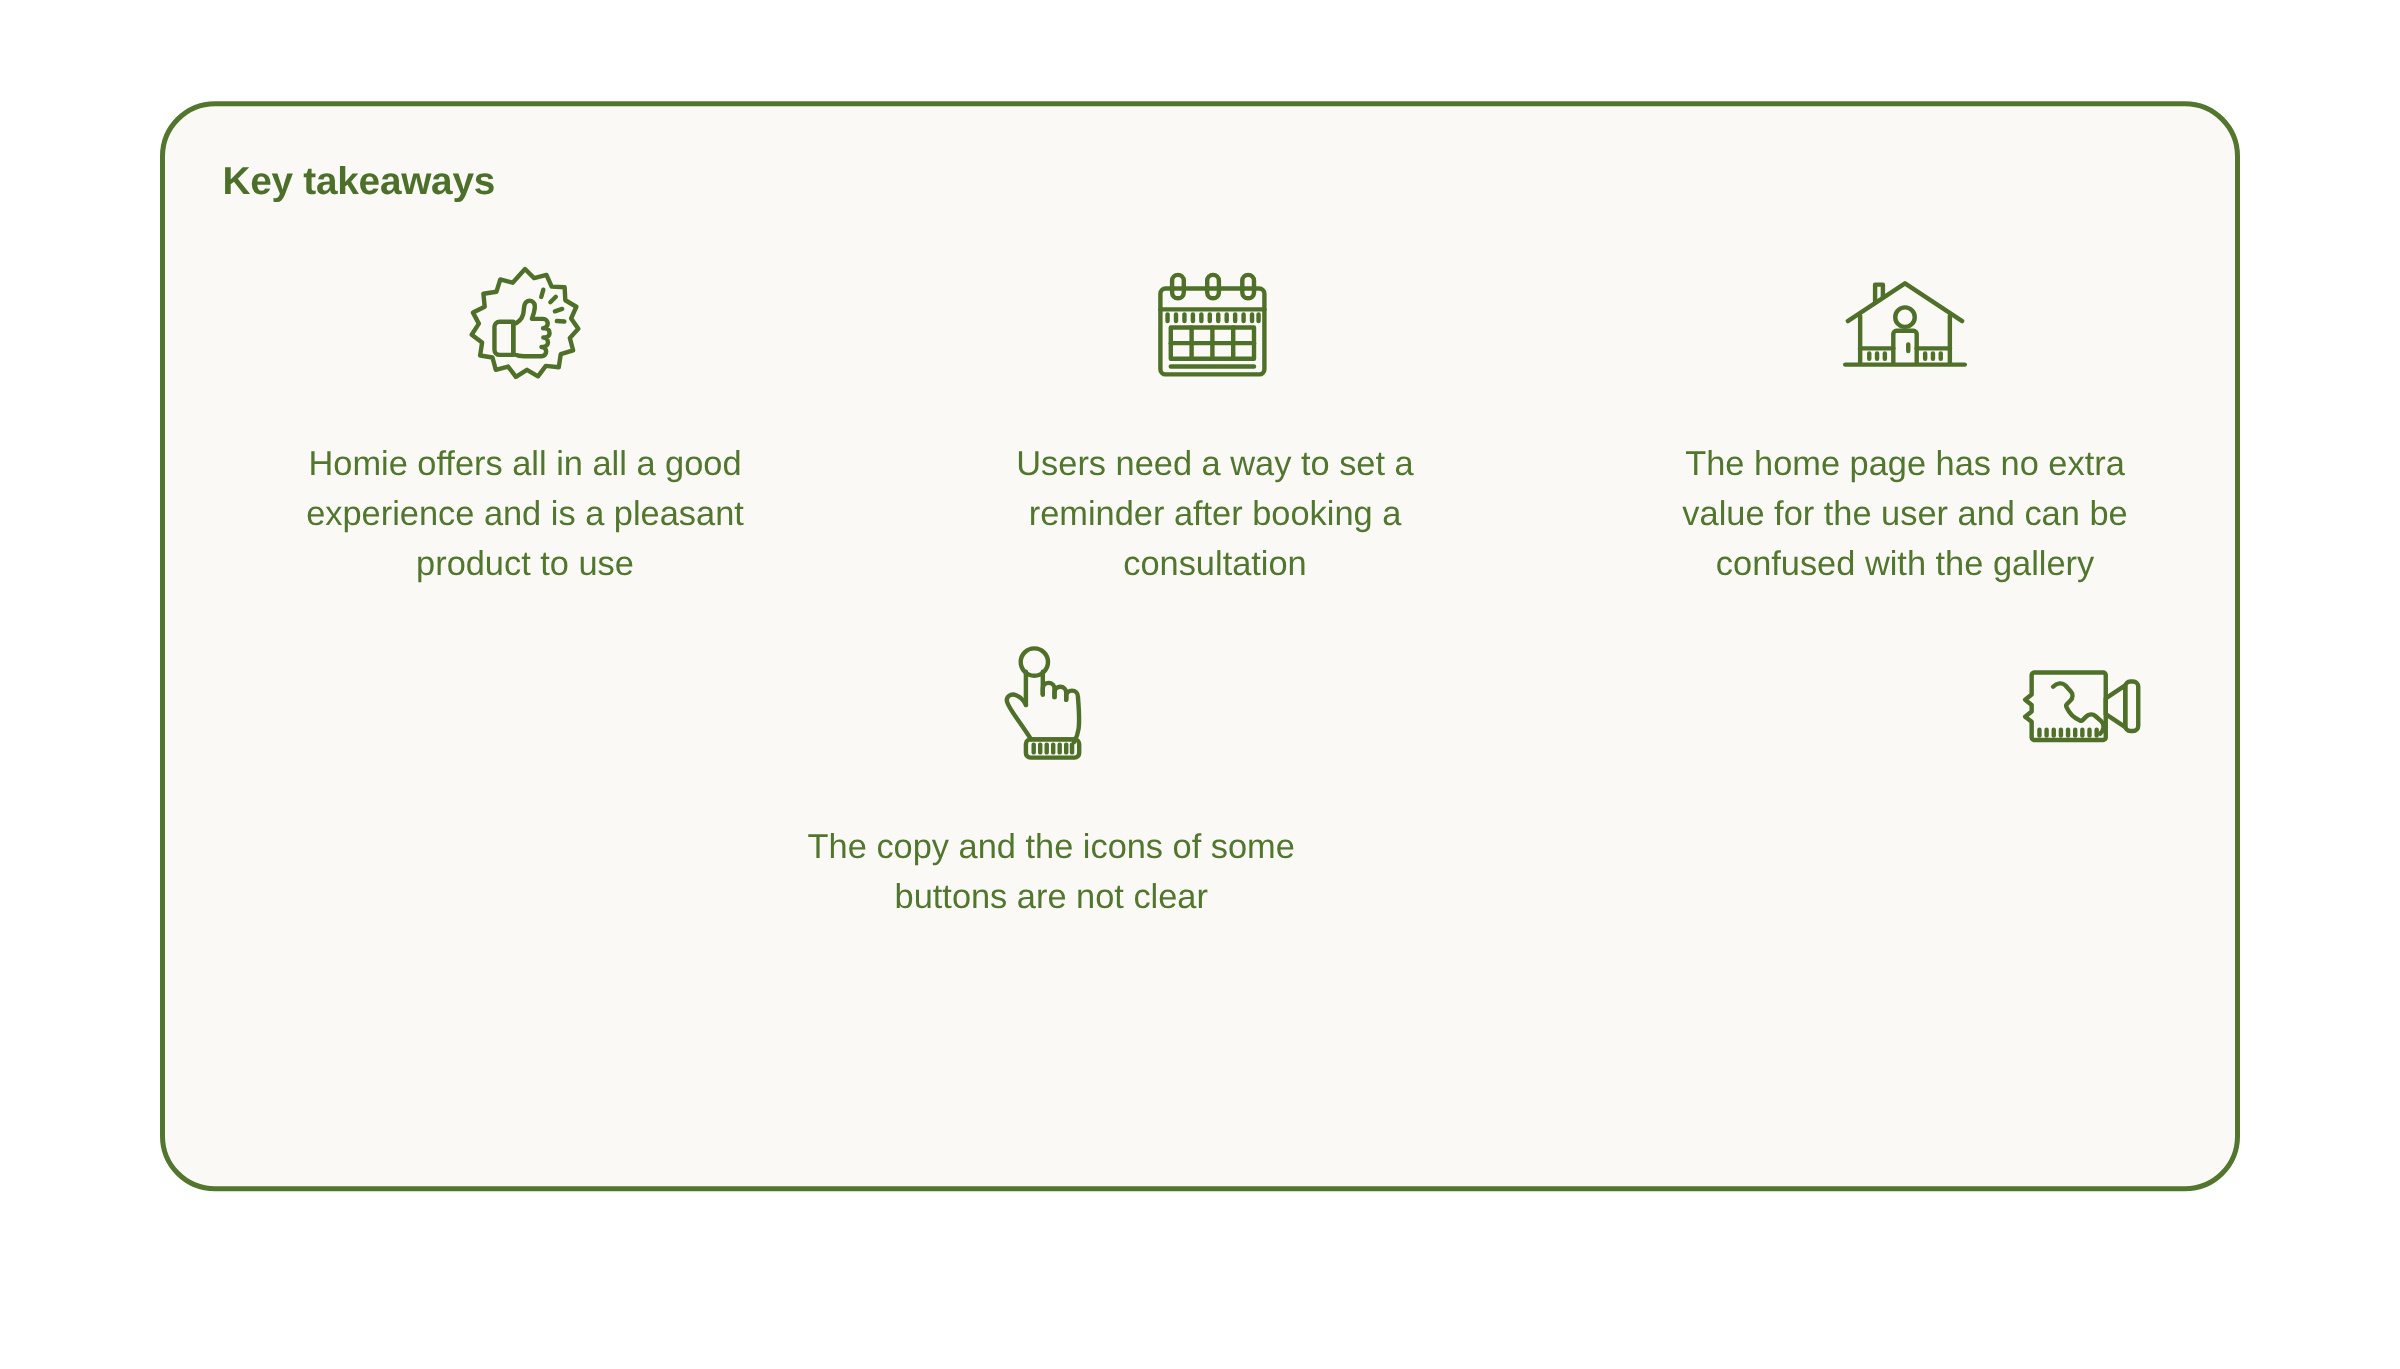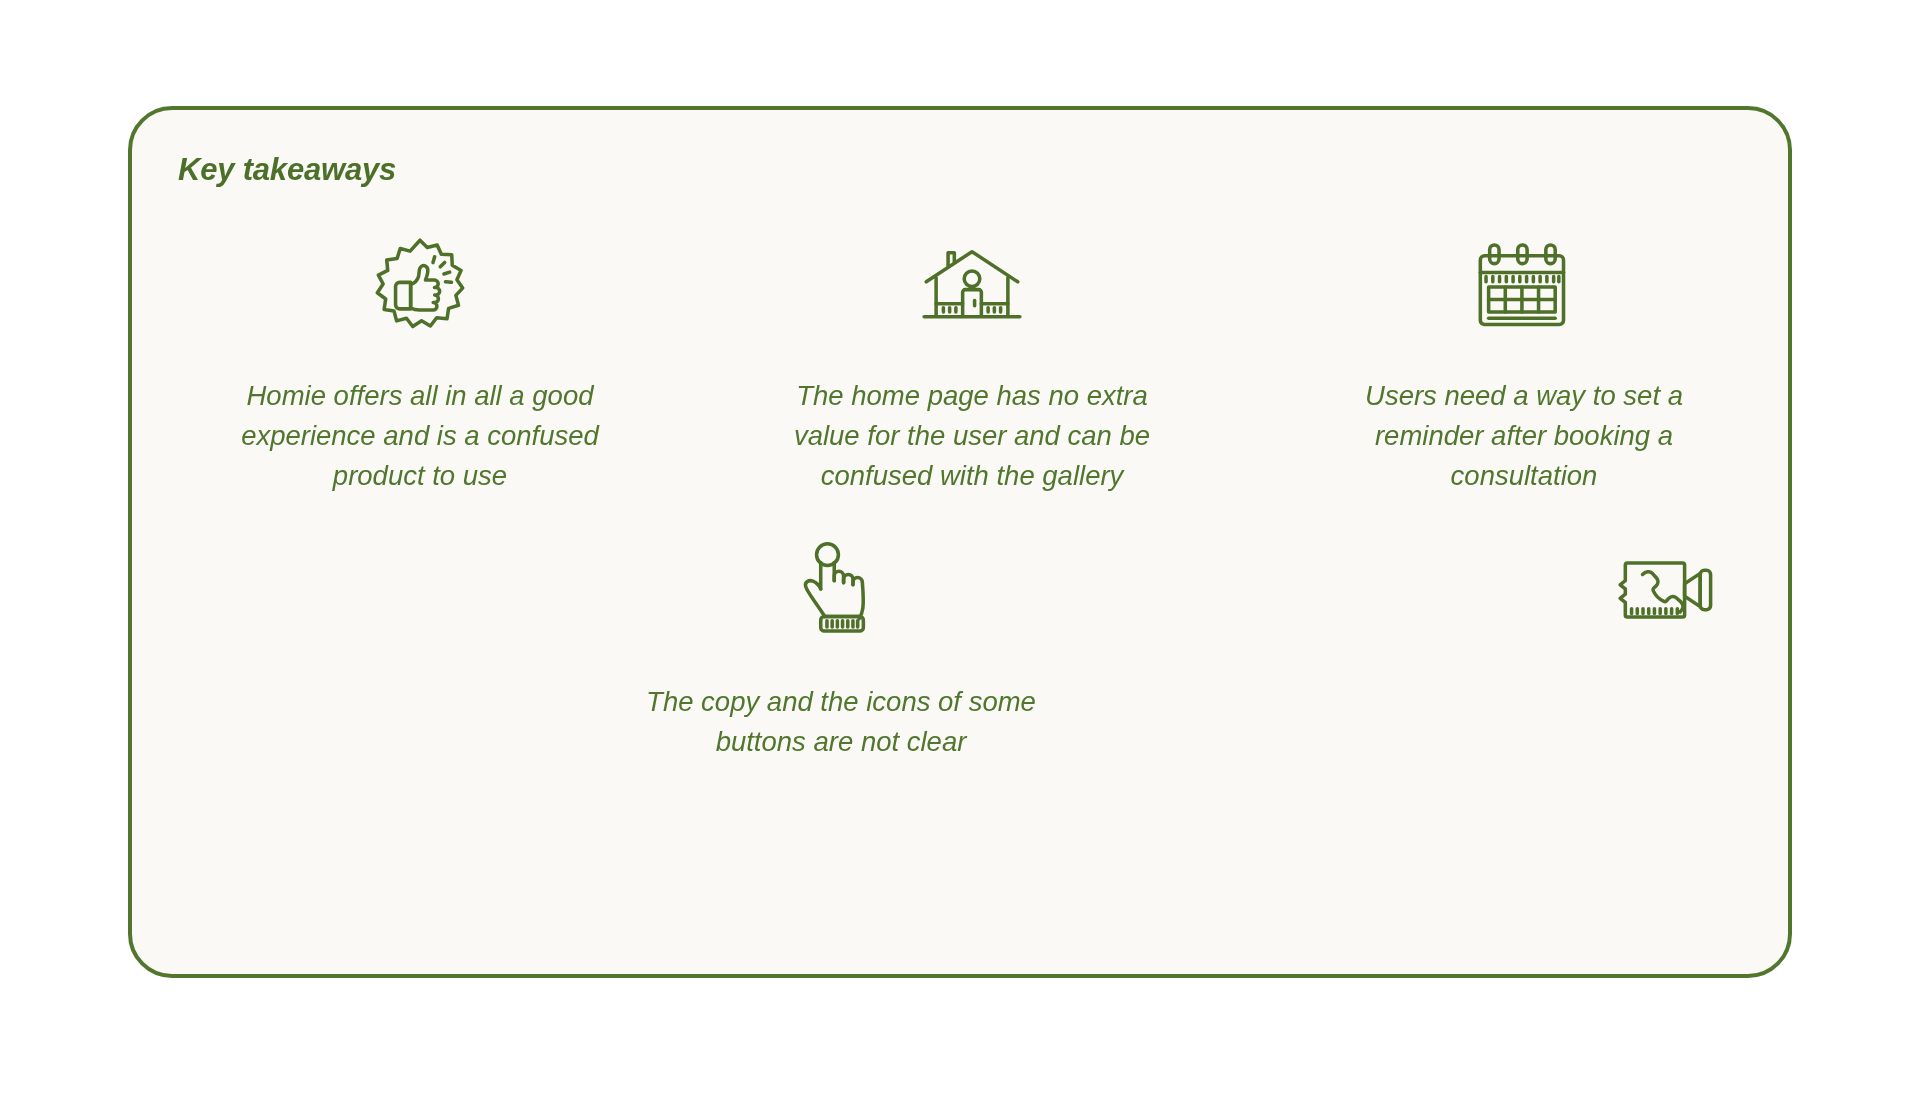--- a/index.html
+++ b/index.html
@@ -17,28 +17,27 @@
   .stage {
     position: relative;
     width: 1920px;
     height: 1095px;
     background: #ffffff;
   }
 
   .card {
     position: absolute;
     left: 128px;
-    top: 106px;
+    top: 81px;
     width: 1664px;
     height: 872px;
     box-sizing: border-box;
     background: #faf9f6;
     border: 4px solid #52762e;
     border-radius: 44px;
-    font-style: italic;
   }
 
   .card-title {
     position: absolute;
     left: 46px;
     top: 42px;
     font-size: 31px;
     font-weight: bold;
     color: #4c7029;
     letter-spacing: -0.2px;
@@ -134,45 +133,21 @@
                        c0.9 -2.4 3.2 -3.6 5.2 -2.8 c2 0.8 2.9 3 2.6 5.6
                        c-0.3 3 -1.4 5.8 -2.2 8.1 h8.6 a3.6 3.6 0 0 1 0 7.2
                        h1.4 a3.6 3.6 0 0 1 0 7.2 h-1.2 a3.6 3.6 0 0 1 0 7.2
                        h-1.4 a3.6 3.6 0 0 1 0 7.2 h-13.4 c-3.2 0 -6 -0.7 -8.3 -1.9 z"></path>
               <path d="M62.5 27.5 l1.6 -5.6"></path>
               <path d="M69.5 31.5 l4.2 -4.2"></path>
               <path d="M73 38.5 l5.6 -1.8"></path>
               <path d="M74.5 46 l5.8 0.4"></path>
             </svg>
           </div>
-          <div class="cell-text">Homie offers all in all a good experience and is a confused product to use</div>
-        </div>
-
-        <div class="cell">
-          <div class="icon-wrap">
-            <svg viewBox="0 0 100 100" fill="none" stroke="#4f7029" stroke-width="3.4" stroke-linecap="round" stroke-linejoin="round">
-              <path d="M6 46 L50 17 L94 46"></path>
-              <path d="M27 31.5 V18 h6 v9.5"></path>
-              <circle cx="50" cy="43" r="7.5"></circle>
-              <path d="M15.5 42 V78"></path>
-              <path d="M84.5 42 V78"></path>
-              <path d="M41 78 V56 a2.5 2.5 0 0 1 2.5 -2.5 h13 a2.5 2.5 0 0 1 2.5 2.5 V78"></path>
-              <path d="M52.5 64 v5"></path>
-              <path d="M15.5 67 H41"></path>
-              <path d="M59 67 H84.5"></path>
-              <path d="M4 79.5 H96"></path>
-              <path d="M22.5 71 v4"></path>
-              <path d="M28.5 71 v4"></path>
-              <path d="M34.5 71 v4"></path>
-              <path d="M65.5 71 v4"></path>
-              <path d="M71.5 71 v4"></path>
-              <path d="M77.5 71 v4"></path>
-            </svg>
-          </div>
-          <div class="cell-text w-wide">The home page has no extra value for the user and can be confused with the gallery</div>
+          <div class="cell-text">Homie offers all in all a good experience and is a pleasant product to use</div>
         </div>
 
         <div class="cell">
           <div class="icon-wrap">
             <svg viewBox="0 0 100 100" fill="none" stroke="#4f7029" stroke-width="3.4" stroke-linecap="round" stroke-linejoin="round">
               <rect x="8" y="21" width="80" height="66" rx="4"></rect>
               <path d="M8 37 H88"></path>
               <rect x="17" y="10.5" width="9" height="18" rx="4.5"></rect>
               <rect x="44" y="10.5" width="9" height="18" rx="4.5"></rect>
               <rect x="71" y="10.5" width="9" height="18" rx="4.5"></rect>
@@ -192,20 +167,44 @@
               <path d="M32 51 V75"></path>
               <path d="M48 51 V75"></path>
               <path d="M64 51 V75"></path>
               <path d="M16 63 H80"></path>
               <path d="M16 81 H80"></path>
             </svg>
           </div>
           <div class="cell-text">Users need a way to set a reminder after booking a consultation</div>
         </div>
 
+        <div class="cell">
+          <div class="icon-wrap">
+            <svg viewBox="0 0 100 100" fill="none" stroke="#4f7029" stroke-width="3.4" stroke-linecap="round" stroke-linejoin="round">
+              <path d="M6 46 L50 17 L94 46"></path>
+              <path d="M27 31.5 V18 h6 v9.5"></path>
+              <circle cx="50" cy="43" r="7.5"></circle>
+              <path d="M15.5 42 V78"></path>
+              <path d="M84.5 42 V78"></path>
+              <path d="M41 78 V56 a2.5 2.5 0 0 1 2.5 -2.5 h13 a2.5 2.5 0 0 1 2.5 2.5 V78"></path>
+              <path d="M52.5 64 v5"></path>
+              <path d="M15.5 67 H41"></path>
+              <path d="M59 67 H84.5"></path>
+              <path d="M4 79.5 H96"></path>
+              <path d="M22.5 71 v4"></path>
+              <path d="M28.5 71 v4"></path>
+              <path d="M34.5 71 v4"></path>
+              <path d="M65.5 71 v4"></path>
+              <path d="M71.5 71 v4"></path>
+              <path d="M77.5 71 v4"></path>
+            </svg>
+          </div>
+          <div class="cell-text w-wide">The home page has no extra value for the user and can be confused with the gallery</div>
+        </div>
+
       </div>
 
       <div class="row row-bottom">
 
         <div class="cell">
           <div class="icon-wrap">
             <svg viewBox="0 0 100 100" fill="none" stroke="#4f7029" stroke-width="3.4" stroke-linecap="round" stroke-linejoin="round">
               <circle cx="37" cy="16" r="10.5"></circle>
               <path d="M30.5 23.5 V49"></path>
               <path d="M43.5 23.5 V41"></path>

